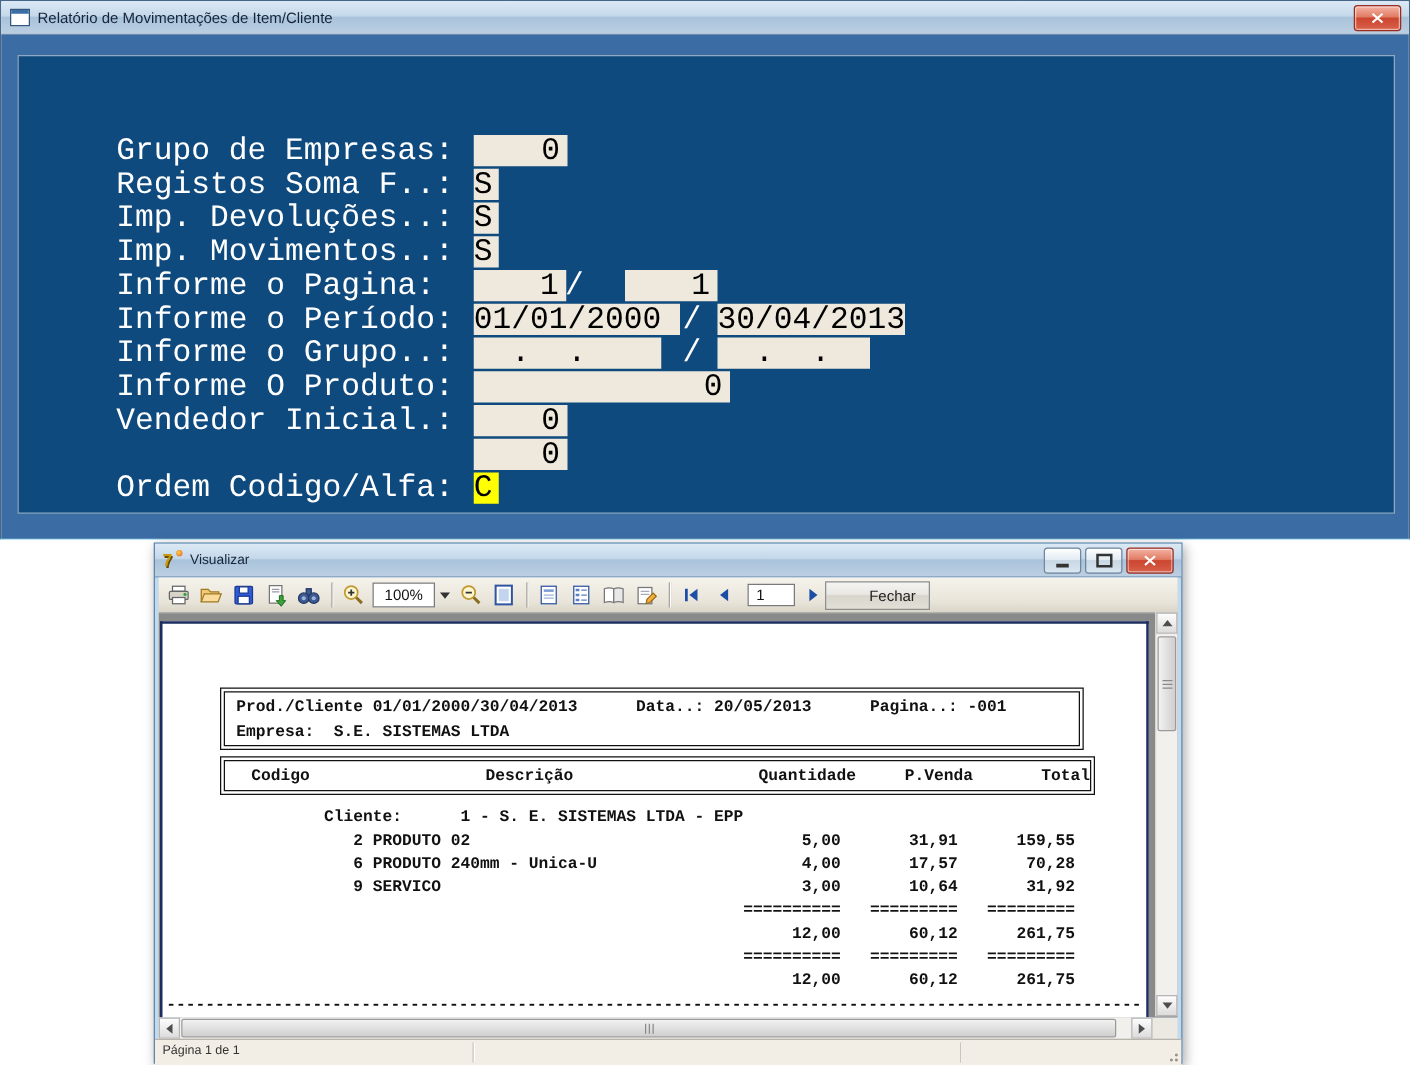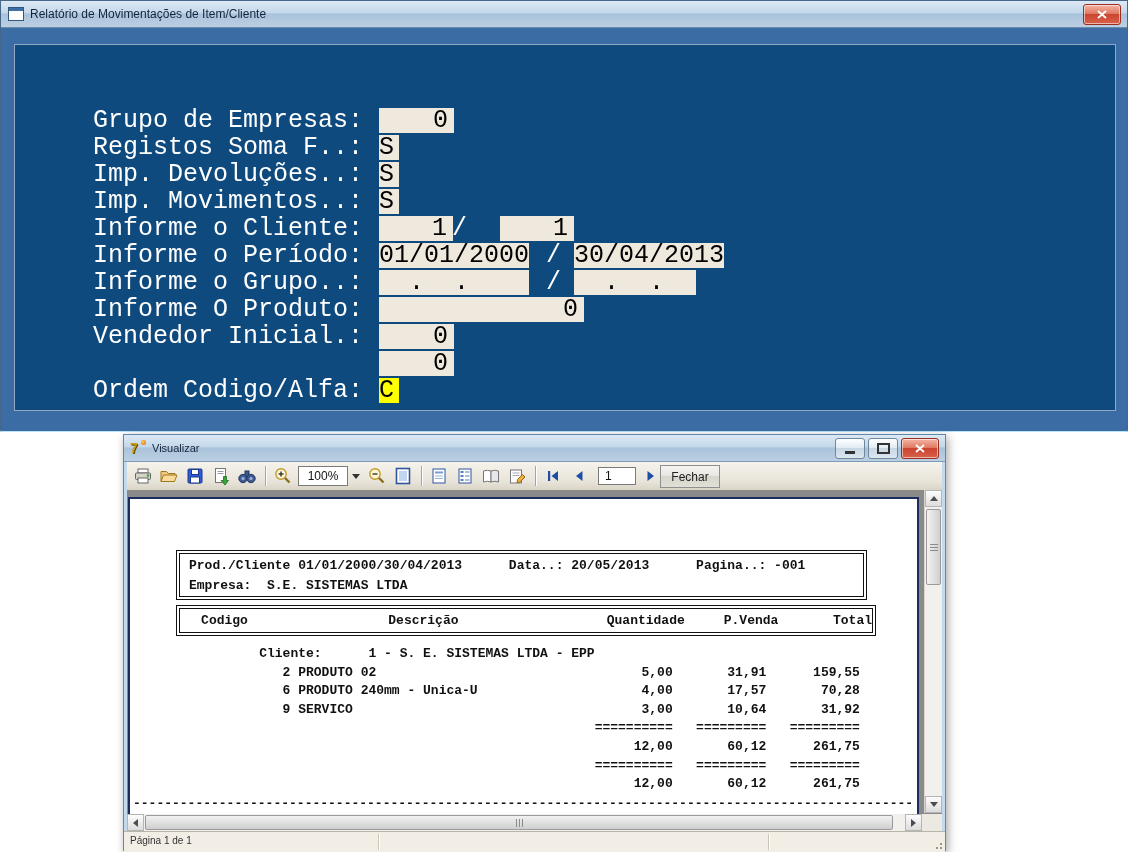--- a/index.html
+++ b/index.html
@@ -47,21 +47,21 @@
   .tbtn{width:22px;height:22px;display:flex;align-items:center;justify-content:center;margin-right:4px;}
   .tsep{width:1px;height:20px;background:#a8a49a;border-right:1px solid #fff;margin:0 5px 0 3px;}
   .combo{width:48px;height:18px;background:#fff;border:1px solid #7a7a7a;font-size:12px;color:#111;
          display:flex;align-items:center;justify-content:center;margin-right:1px;}
   .combo-arrow{width:13px;height:18px;display:flex;align-items:center;justify-content:center;margin-right:4px;}
   .tri-dn{width:0;height:0;border-left:4px solid transparent;border-right:4px solid transparent;border-top:5px solid #333;}
   .pg-input{width:38px;height:18px;background:#fff;border:1px solid #7a7a7a;font-size:12px;color:#111;
             display:flex;align-items:center;padding-left:6px;box-sizing:border-box;margin:0 4px;}
   .fechar{position:absolute;left:533px;top:3px;width:58px;height:21px;border:1px solid #8e8f8f;border-radius:0;
           background:linear-gradient(180deg,#f4f4f2 0%,#e9e7e2 45%,#d8d5cc 50%,#e2dfd7 100%);
-          font-size:12px;color:#222;display:flex;align-items:center;justify-content:center;}
+          font-size:12px;color:#222;display:flex;align-items:center;justify-content:center;padding-left:24px;}
 
   #preview-area{position:relative;height:323px;margin:0 3px;background:#8a8a8a;overflow:hidden;}
   #page{position:absolute;left:1px;top:6px;width:787px;height:317px;background:#fff;
         border:2px solid #1b2d5f;border-bottom:none;overflow:hidden;}
   .rmono{font-family:"Liberation Mono",monospace;font-weight:bold;font-size:13px;color:#111;white-space:pre;}
   .dblbox{position:absolute;border:4px double #111;box-sizing:border-box;}
   .rline{line-height:20px;}
 
   
   #vscroll{position:absolute;right:3px;top:55px;width:17px;height:323px;background:#f2f0ec;border-left:1px solid #d9d6cf;}
@@ -116,27 +116,27 @@
 
         <div class="abs frm flabel pre" style="left:78px;top:90px">Registos Soma F..:</div>
         <div class="abs frm ffield" style="left:364px;top:90px;width:20px">S</div>
 
         <div class="abs frm flabel pre" style="left:78px;top:117px">Imp. Devoluções..:</div>
         <div class="abs frm ffield" style="left:364px;top:117px;width:20px">S</div>
 
         <div class="abs frm flabel pre" style="left:78px;top:144px">Imp. Movimentos..:</div>
         <div class="abs frm ffield" style="left:364px;top:144px;width:20px">S</div>
 
-        <div class="abs frm flabel pre" style="left:78px;top:171px">Informe o Cliente:</div>
+        <div class="abs frm flabel pre" style="left:78px;top:171px">Informe o Pagina:</div>
         <div class="abs frm ffield fr" style="left:364px;top:171px;width:74px">1</div>
         <div class="abs frm fsl" style="left:437px;top:171px">/</div>
         <div class="abs frm ffield fr" style="left:485px;top:171px;width:74px">1</div>
 
         <div class="abs frm flabel pre" style="left:78px;top:198px">Informe o Período:</div>
-        <div class="abs frm ffield pre" style="left:364px;top:198px;width:150px">01/01/2000</div>
+        <div class="abs frm ffield pre" style="left:364px;top:198px;width:165px">01/01/2000</div>
         <div class="abs frm fsl" style="left:531px;top:198px">/</div>
         <div class="abs frm ffield pre" style="left:559px;top:198px;width:150px">30/04/2013</div>
 
         <div class="abs frm flabel pre" style="left:78px;top:225px">Informe o Grupo..:</div>
         <div class="abs frm ffield pre" style="left:364px;top:225px;width:150px">  .  .</div>
         <div class="abs frm fsl" style="left:531px;top:225px">/</div>
         <div class="abs frm ffield pre" style="left:559px;top:225px;width:122px">  .  .</div>
 
         <div class="abs frm flabel pre" style="left:78px;top:252px">Informe O Produto:</div>
         <div class="abs frm ffield fr" style="left:364px;top:252px;width:205px">0</div>

